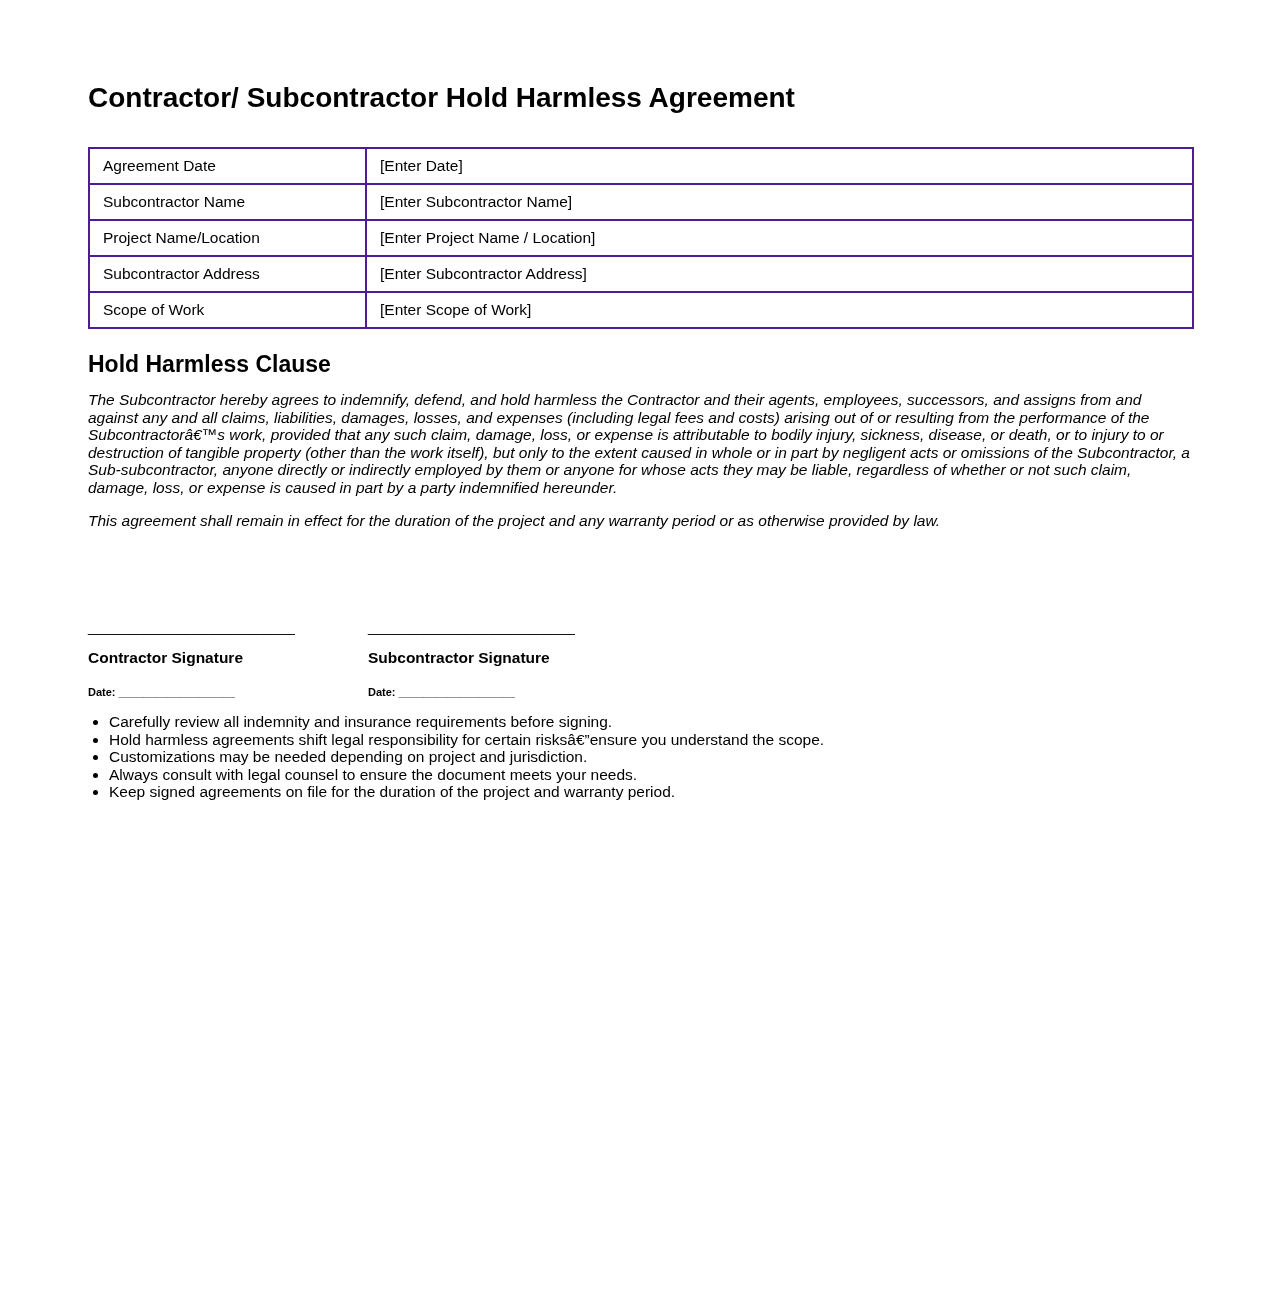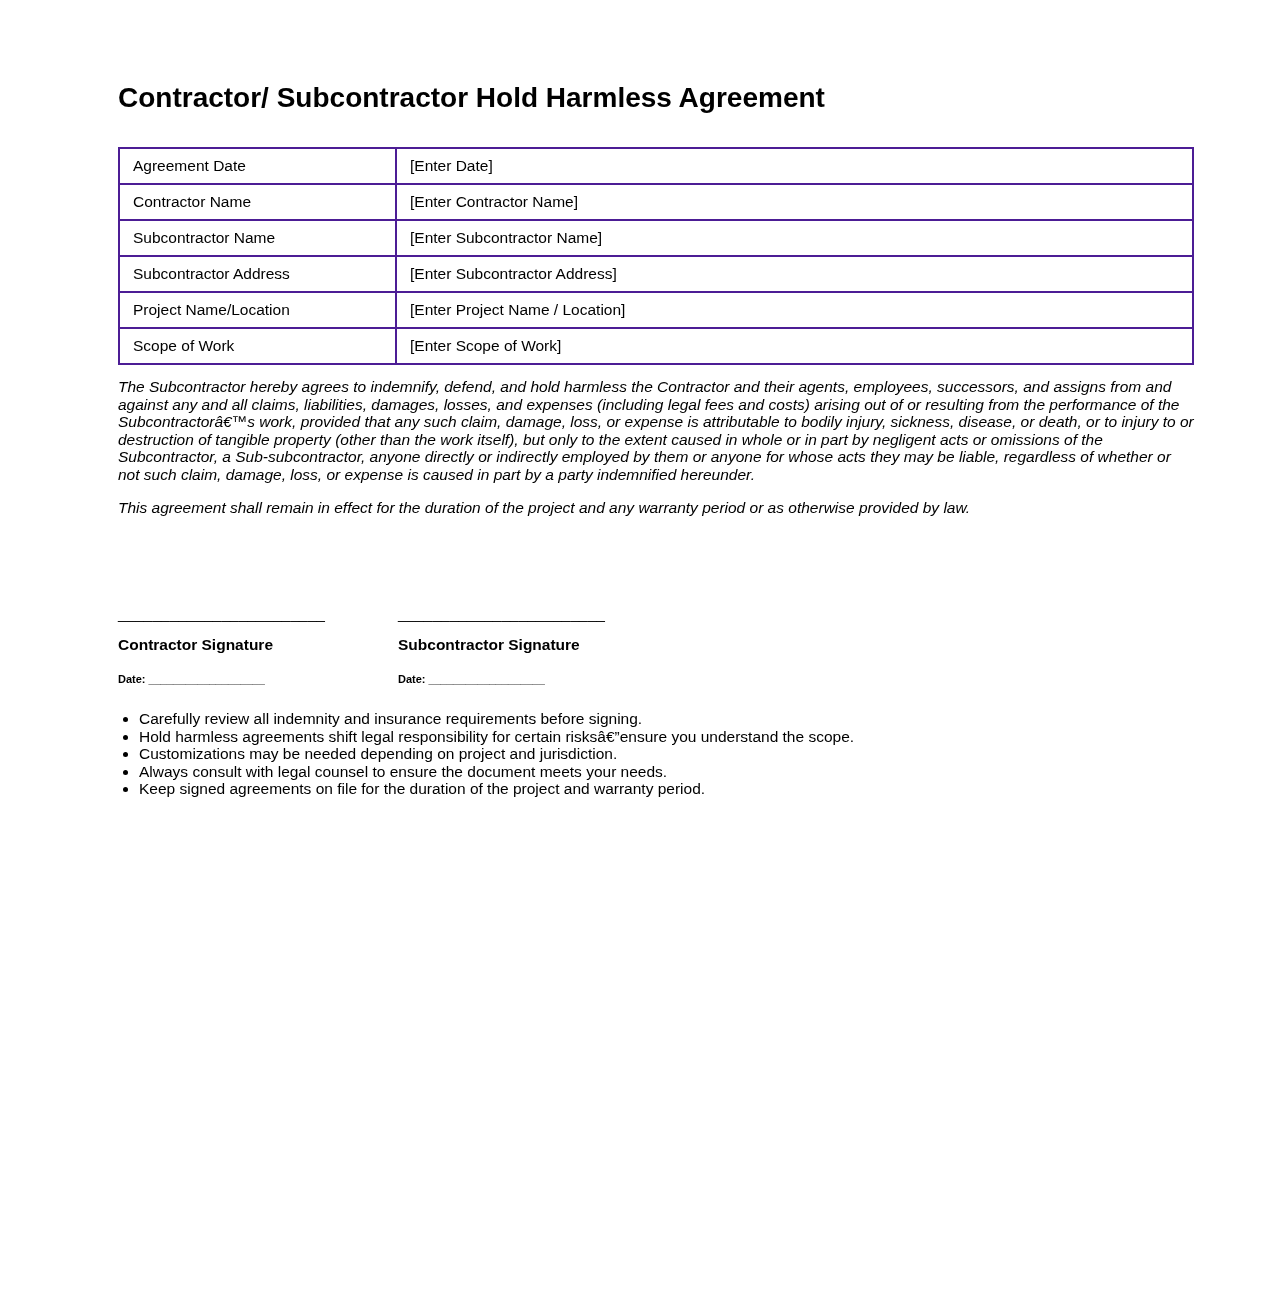--- a/index.html
+++ b/index.html
@@ -6,21 +6,21 @@
     margin: 0;
     padding: 0;
     background: #ffffff;
     color: #000000;
     font-family: "Liberation Sans", sans-serif;
   }
   .page {
     width: 1278px;
     height: 1300px;
     box-sizing: border-box;
-    padding: 82px 84px 0 118px;
+    padding: 82px 84px 0 88px;
     background: #ffffff;
     overflow: hidden;
   }
   h1.doc-title {
     font-size: 28px;
     line-height: 32px;
     font-weight: bold;
     margin: 0 0 33px 0;
   }
   table.details {
@@ -72,63 +72,60 @@
     margin: 14px 0 0 0;
   }
   .sig-date {
     font-size: 11px;
     line-height: 17.5px;
     margin: 17px 0 4px 0;
     white-space: nowrap;
     font-weight: bold;
   }
   ul.notes-list {
-    margin: 18px 0 0 0;
+    margin: 8px 0 0 0;
     padding: 0 0 0 21px;
     font-size: 15.5px;
     line-height: 17.5px;
   }
   ul.notes-list li { margin: 0; }
 </style>
 </head>
 <body>
 
 <div class="page">
 
   <h1 class="doc-title">Contractor/ Subcontractor Hold Harmless Agreement</h1>
 
   <table class="details">
     <tbody>
       <tr>
         <td class="col-label">Agreement Date</td>
         <td>[Enter Date]</td>
       </tr>
       <tr>
-        <td class="col-label">Contractor Name</td>
-        <td>[Enter Contractor Name]</td>
-      </tr>
-      <tr>
         <td class="col-label">Subcontractor Name</td>
         <td>[Enter Subcontractor Name]</td>
       </tr>
       <tr>
+        <td class="col-label">Project Name/Location</td>
+        <td>[Enter Project Name / Location]</td>
+      </tr>
+      <tr>
         <td class="col-label">Subcontractor Address</td>
         <td>[Enter Subcontractor Address]</td>
-      </tr>
-      <tr>
-        <td class="col-label">Project Name/Location</td>
-        <td>[Enter Project Name / Location]</td>
       </tr>
       <tr>
         <td class="col-label">Scope of Work</td>
         <td>[Enter Scope of Work]</td>
       </tr>
     </tbody>
   </table>
 
+  <h2 class="section-heading">Hold Harmless Clause</h2>
 
   <p class="body-text">The Subcontractor hereby agrees to indemnify, defend, and hold harmless the Contractor and their agents, employees, successors, and assigns from and against any and all claims, liabilities, damages, losses, and expenses (including legal fees and costs) arising out of or resulting from the performance of the Subcontractorâ€™s work, provided that any such claim, damage, loss, or expense is attributable to bodily injury, sickness, disease, or death, or to injury to or destruction of tangible property (other than the work itself), but only to the extent caused in whole or in part by negligent acts or omissions of the Subcontractor, a Sub-subcontractor, anyone directly or indirectly employed by them or anyone for whose acts they may be liable, regardless of whether or not such claim, damage, loss, or expense is caused in part by a party indemnified hereunder.</p>
   <p class="body-text">This agreement shall remain in effect for the duration of the project and any warranty period or as otherwise provided by law.</p>
 
   <div class="signature-block">
     <div class="signature-col">
       <p class="sig-line">________________________</p>
       <p class="sig-label">Contractor Signature</p>
       <p class="sig-date"><span>Date:</span> <span>___________________</span></p>
     </div>

